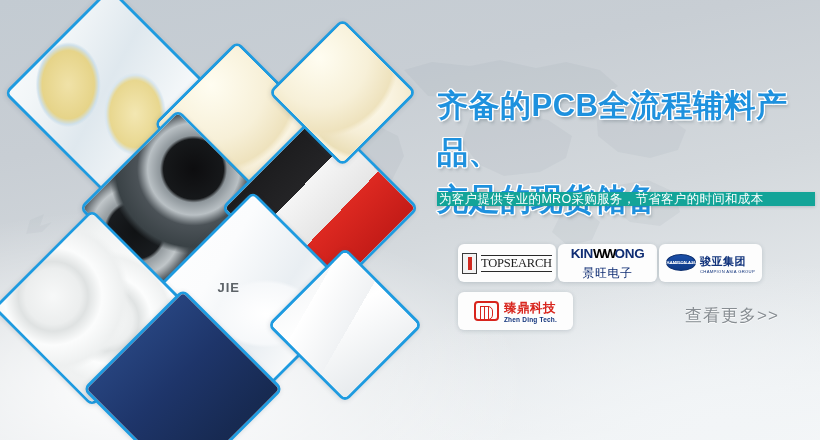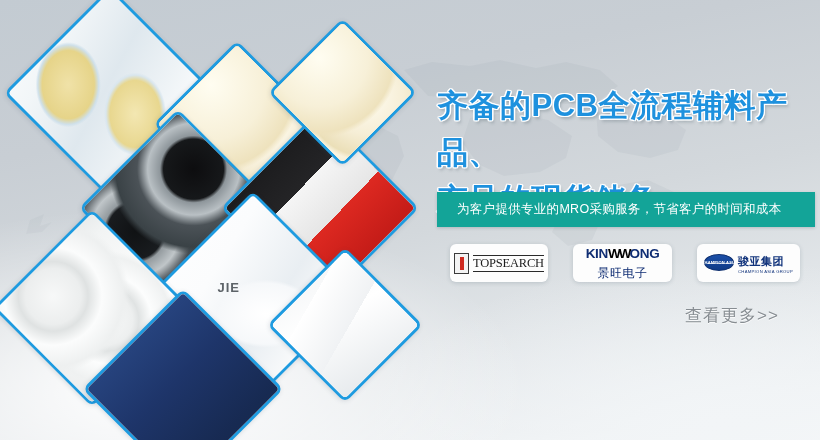--- a/index.html
+++ b/index.html
@@ -122,37 +122,37 @@
     letter-spacing:.5px;
     text-shadow:
        1.4px 0 0 #fff, -1.4px 0 0 #fff, 0 1.4px 0 #fff, 0 -1.4px 0 #fff,
        1px 1px 0 #fff, -1px 1px 0 #fff, 1px -1px 0 #fff, -1px -1px 0 #fff,
        2px 3px 3px rgba(90,105,115,.35);
     white-space:pre-line;
   }
 
   .subtitle-bar{
     position:absolute; left:7px; top:192px;
-    width:378px; height:35px;
+    width:378px; height:14px;
     background:#13A498;
     display:flex; align-items:center;
-    padding-left:20px;
+    padding-left:2px;
     box-shadow:0 1px 3px rgba(40,70,80,.22);
   }
   .subtitle-bar .txt{
     color:#ffffff;
     font-size:12.5px;
     letter-spacing:.3px;
     white-space:nowrap;
   }
 
   
   .logo-row{
-    position:absolute; left:20px;
-    display:flex; gap:25px;
+    position:absolute; left:28px;
+    display:flex; gap:2px;
   }
   .logo-row.r1{ top:244px; }
   .logo-row.r2{ top:292px; }
 
   .logo-chip{
     background:#fdfdfd;
     border-radius:6px;
     box-shadow:0 1px 4px rgba(70,90,105,.22);
     height:38px;
     display:flex; align-items:center; justify-content:center;
@@ -341,17 +341,28 @@
           </span>
           <span class="ca-txt">
             <span class="ca-cn">骏亚集团</span>
             <span class="ca-en" style="display:block">CHAMPION ASIA GROUP</span>
           </span>
         </div>
       </div>
 
     </div>
 
+    <div class="logo-row r2">
+      <div class="logo-chip w4">
+        <div class="zd">
+          <span class="zd-mark"></span>
+          <span class="zd-txt">
+            <span class="zd-cn">臻鼎科技</span>
+            <span class="zd-en" style="display:block">Zhen Ding Tech.</span>
+          </span>
+        </div>
+      </div>
+    </div>
 
     <a class="more-link">查看更多&gt;&gt;</a>
 
   </div>
 </div>
 
 </body></html>

